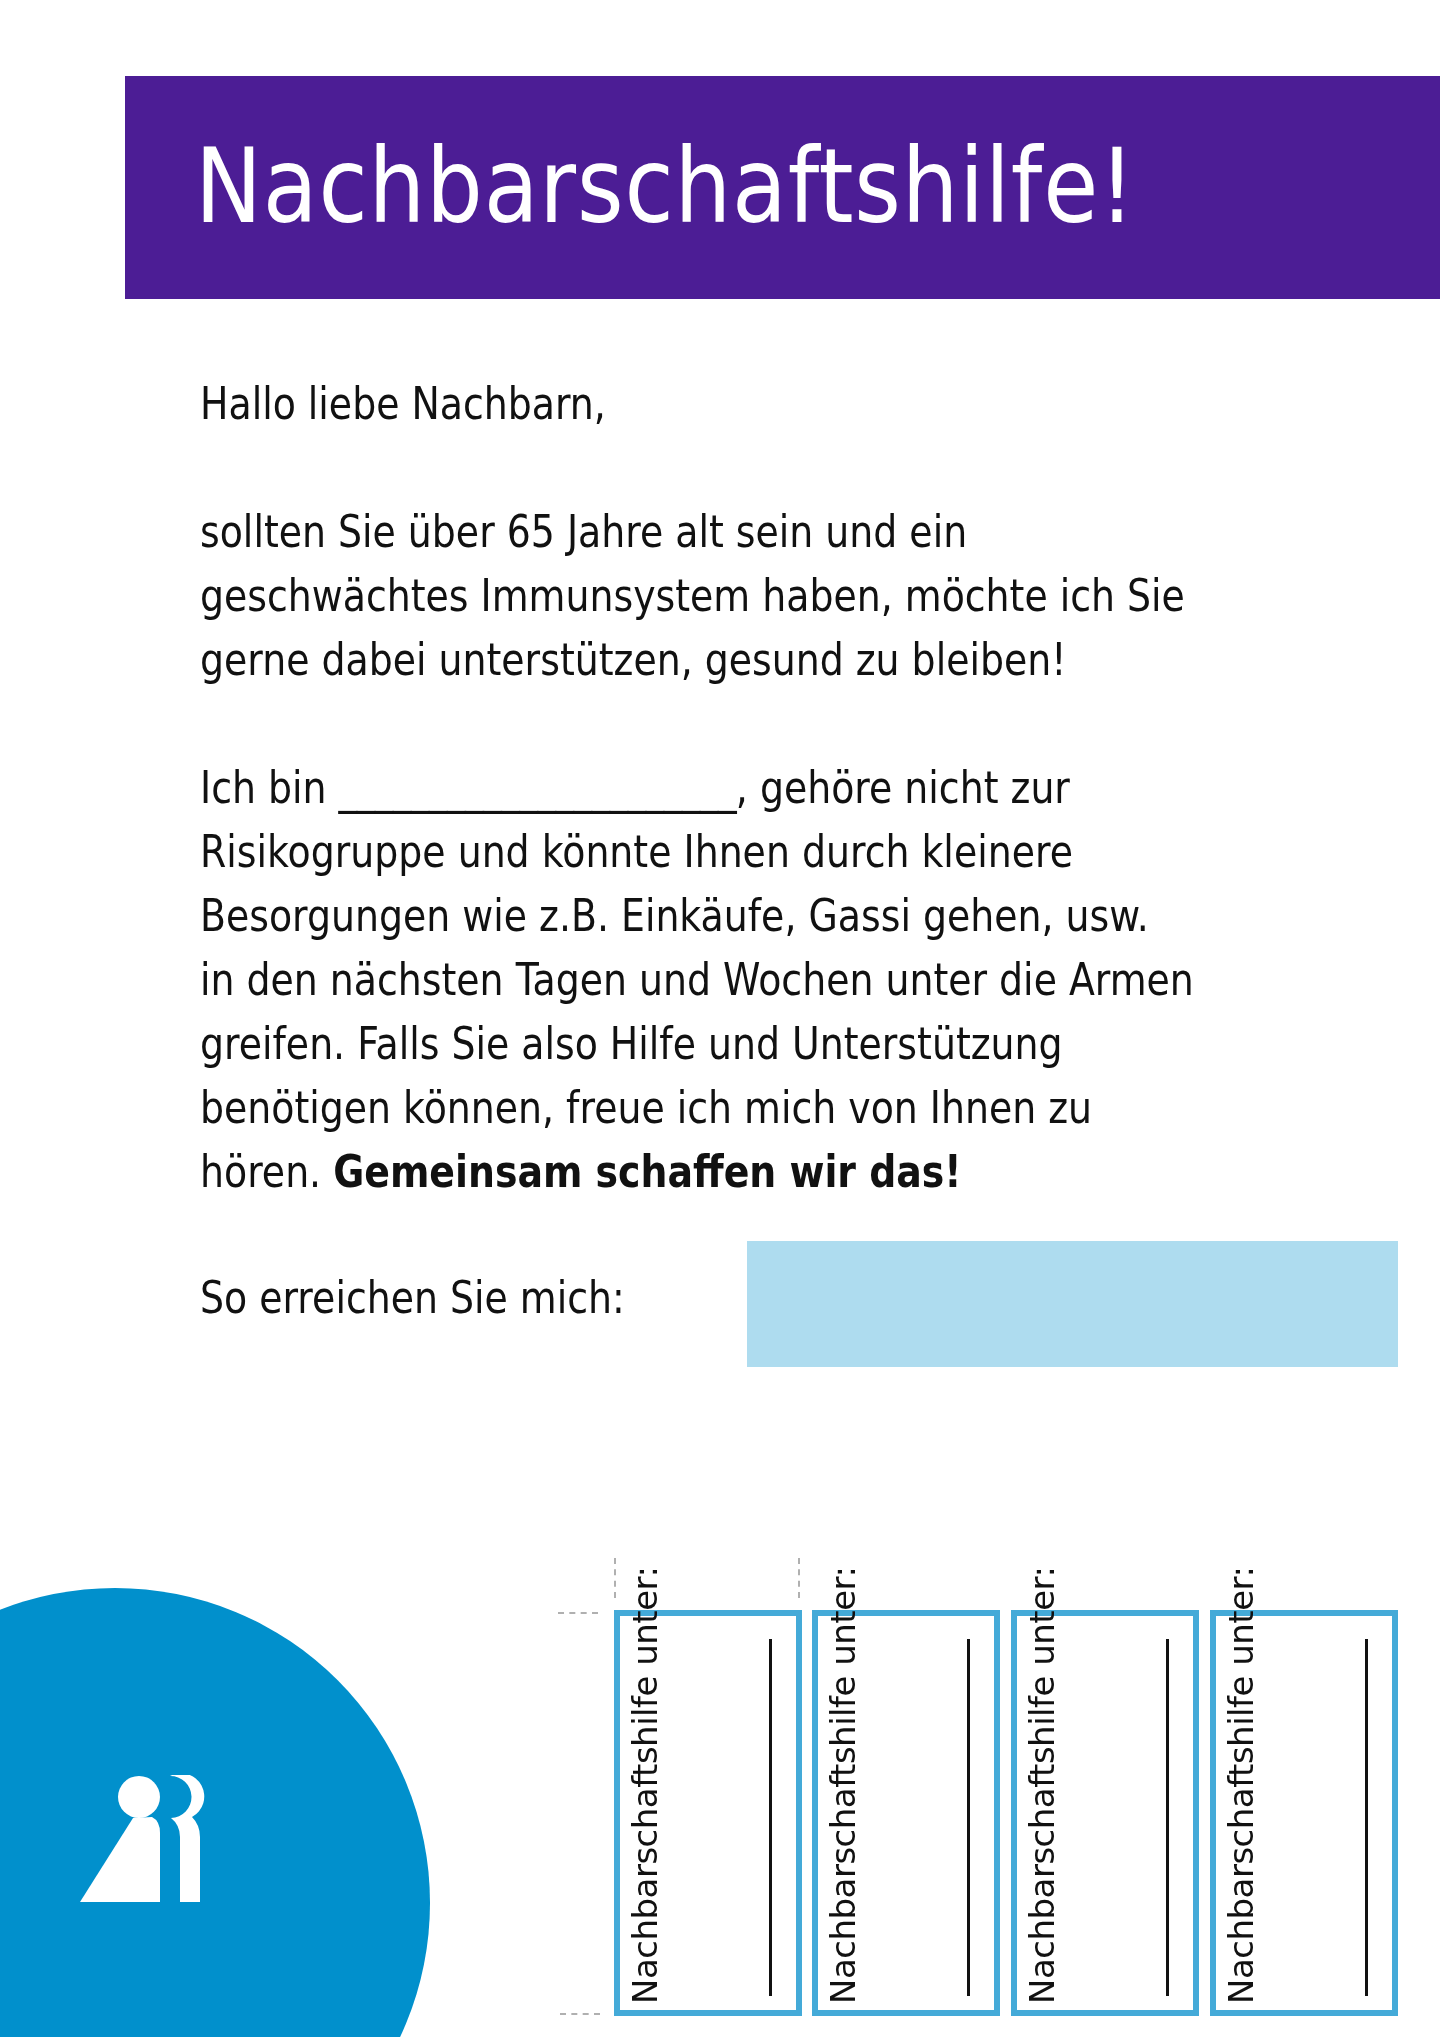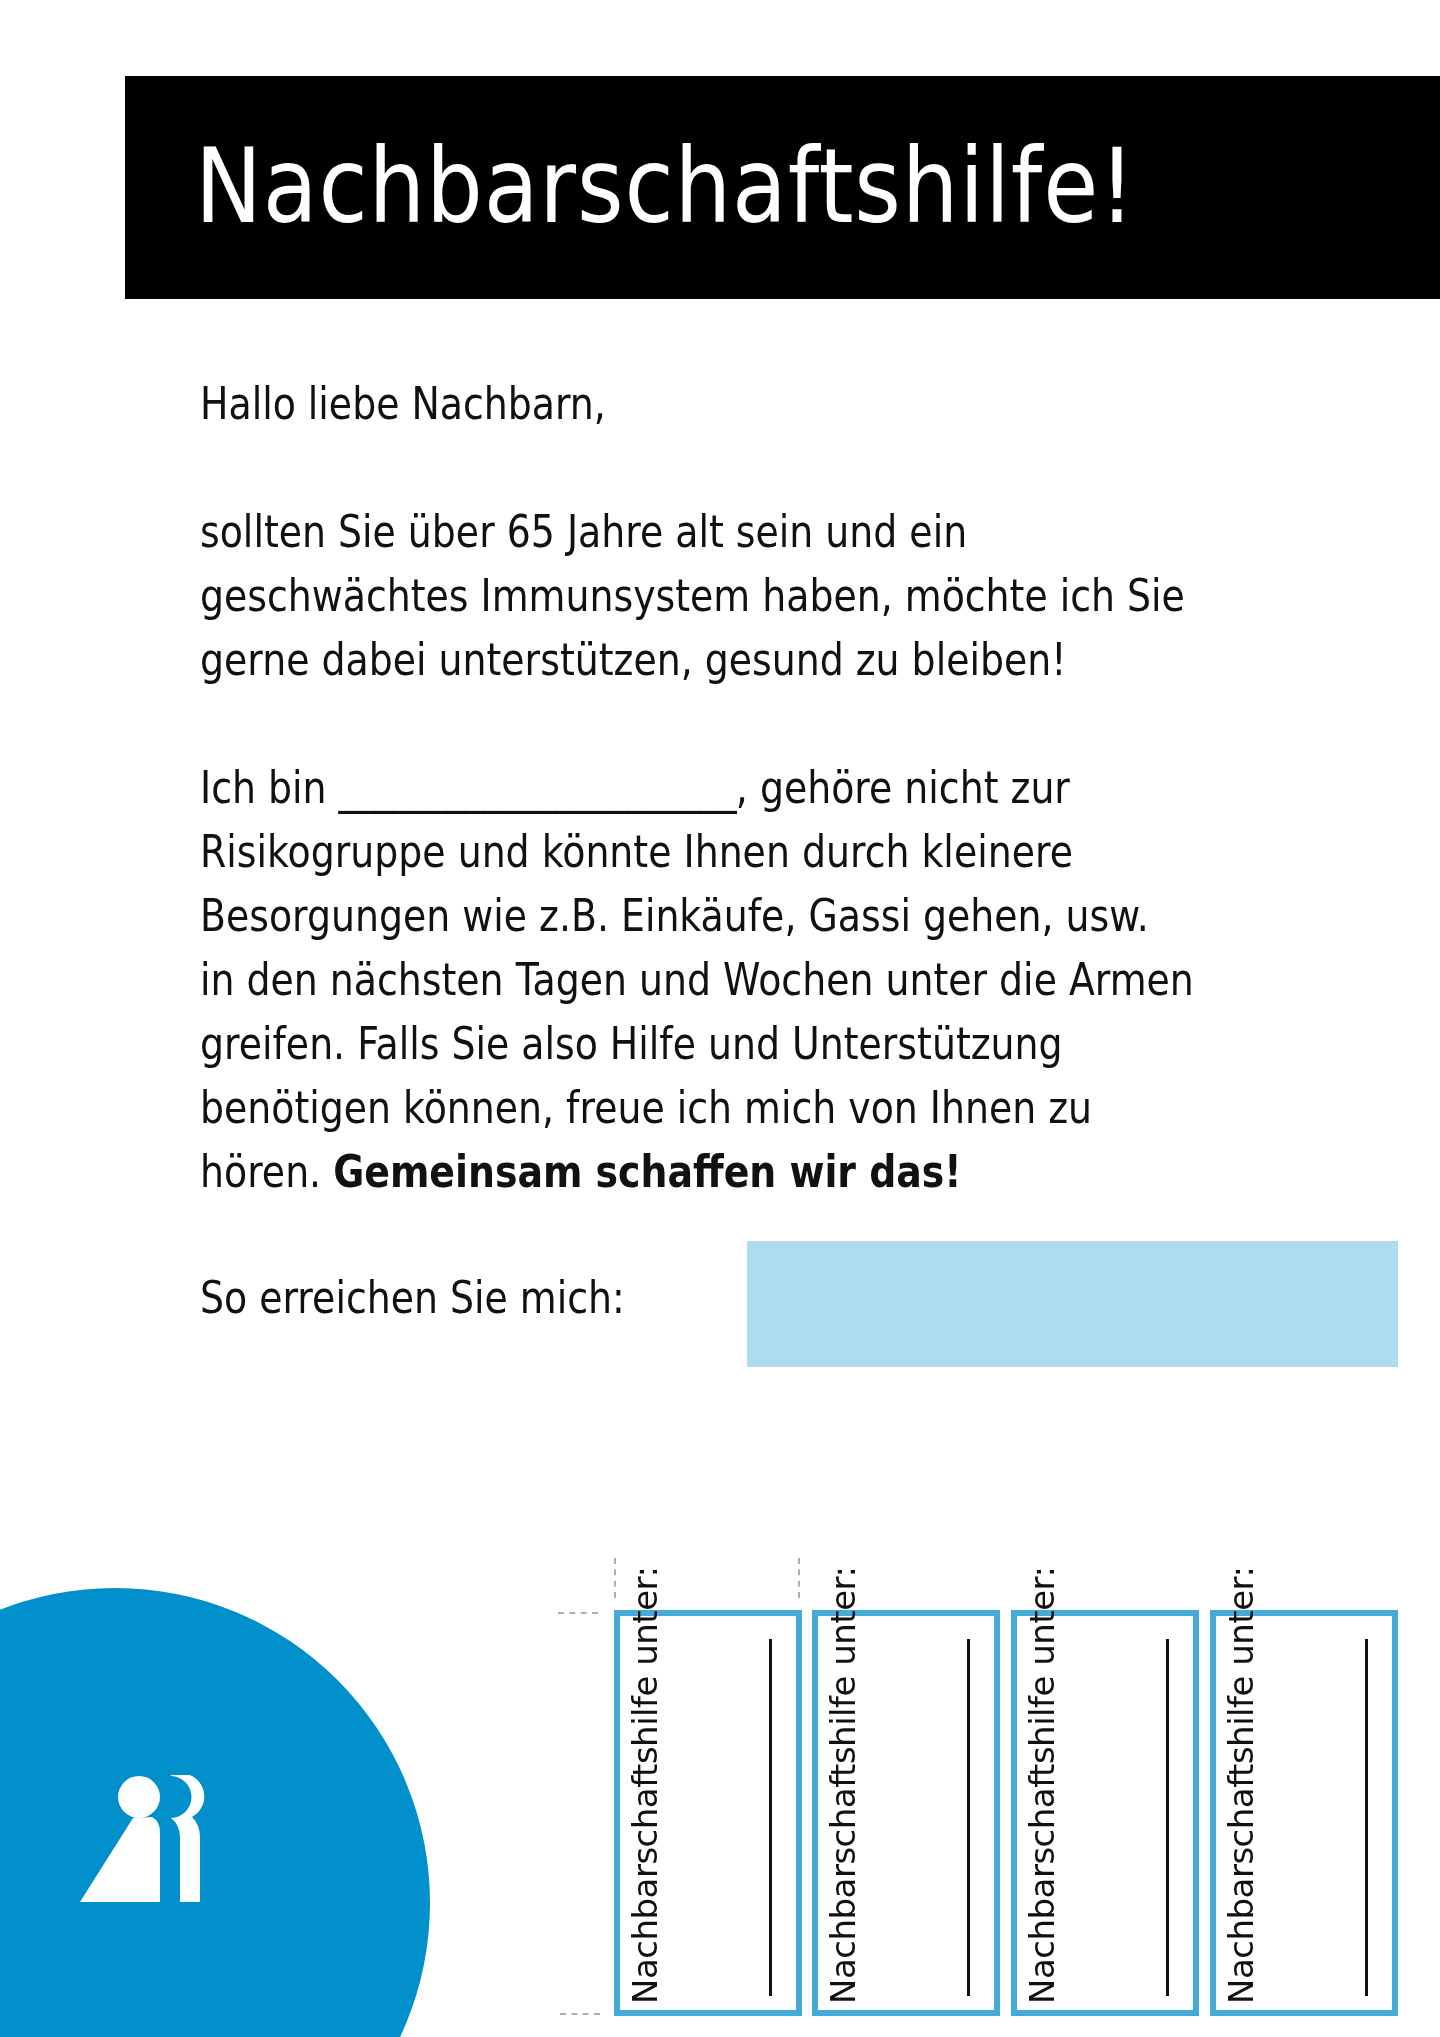--- a/index.html
+++ b/index.html
@@ -4,21 +4,21 @@
 <style>
   html, body { margin: 0; padding: 0; }
   body {
     width: 1440px; height: 2037px; position: relative; overflow: hidden;
     background: #ffffff;
     font-family: "Liberation Sans", "DejaVu Sans", sans-serif;
     color: #111111;
   }
   .header-bar {
     position: absolute; left: 125px; top: 76px; width: 1315px; height: 223px;
-    background: #000000;
+    background: #4c1d95;
   }
   .header-title {
     position: absolute; left: 70px; top: 50px;
     font-family: "DejaVu Sans", sans-serif;
     font-size: 104px; line-height: 120px; color: #ffffff;
     letter-spacing: 1px; transform: scaleX(0.86); transform-origin: left center;
     white-space: nowrap;
   }
   .body-text {
     position: absolute; left: 200px; top: 372px; width: 1180px;

